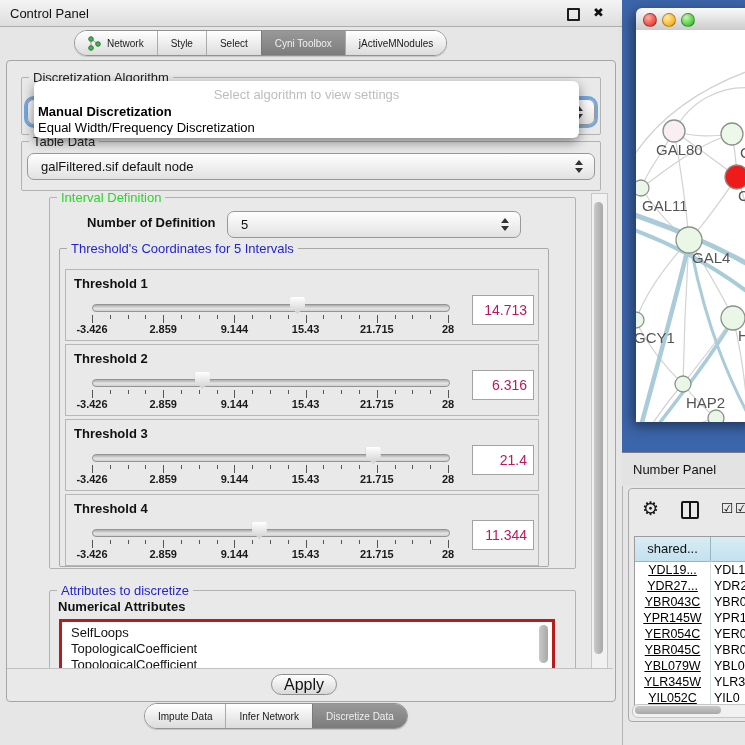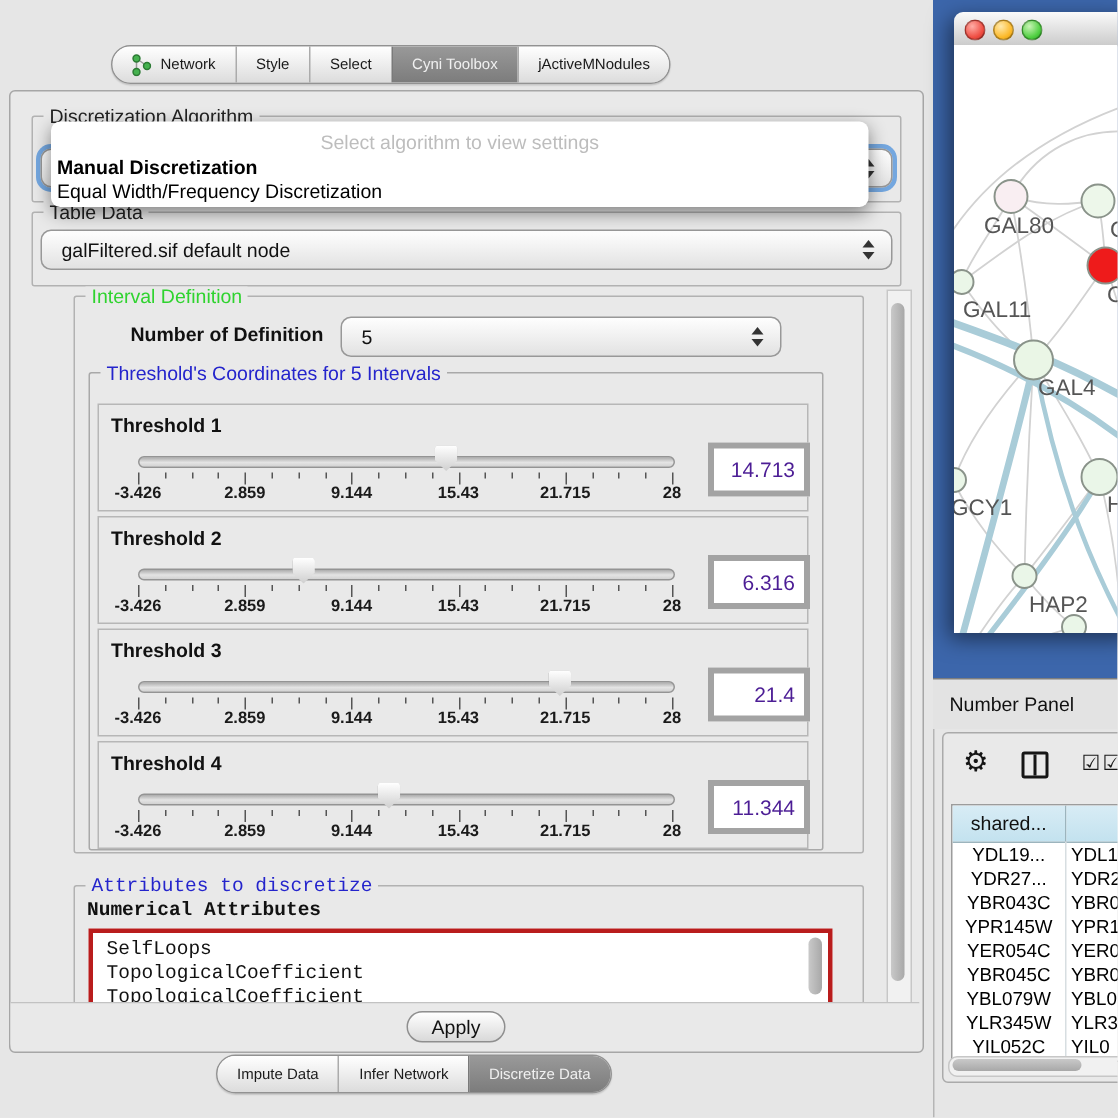--- a/index.html
+++ b/index.html
@@ -45,33 +45,33 @@
   .thr-block{position:absolute;left:5px;width:472px;height:70px;border:1px solid #b7b7b7;background:#e9e9e9;}
   .thr-label{position:absolute;left:8px;top:6px;font-size:13px;font-weight:bold;color:#111;}
   .track{position:absolute;left:26px;top:34px;width:356px;height:6px;border:1px solid #949494;border-radius:4px;
          background:linear-gradient(#adadad,#e4e4e4 55%,#d2d2d2);}
   .thumb{position:absolute;top:27px;width:15px;height:17px;background:linear-gradient(#ffffff,#cfcfcf);
          clip-path:polygon(8% 0,92% 0,100% 12%,100% 58%,50% 100%,0 58%,0 12%);filter:drop-shadow(0 0 1px #777);}
   .ticks{position:absolute;left:26px;top:45px;width:357px;height:9px;}
   .tick{position:absolute;top:0;width:1px;height:4px;background:#555;}
   .tick.major{height:8px;}
   .tlabel{position:absolute;top:53px;font-size:11px;font-weight:bold;color:#1a1a1a;transform:translateX(-50%);white-space:nowrap;}
-  .valbox{position:absolute;left:406px;top:25px;width:54px;height:28px;background:#ffffff;border:4px solid #a3a3a3;
-          font-size:14px;color:#4c1d95;text-align:right;line-height:28px;padding-right:6px;}
+  .valbox{position:absolute;left:406px;top:25px;width:54px;height:28px;background:#ffffff;border:1px solid #a3a3a3;
+          font-size:14px;color:#be185d;text-align:right;line-height:28px;padding-right:6px;}
   .lbl.bold{font-weight:bold;font-size:13px;color:#111;}
   
   #attlist{position:absolute;left:9px;top:28px;width:490px;height:50px;background:#ffffff;border:3px solid #b91c1c;overflow:hidden;}
   #attr-items{margin:0;padding:3px 0 0 9px;list-style:none;font-size:13px;color:#111;}
   #attr-items li{line-height:16px;}
   .vscroll{position:absolute;background:#f1f1f1;border:1px solid #c7c7c7;}
   .vscroll .thumbv{position:absolute;left:1px;width:9px;background:linear-gradient(90deg,#c9c9c9,#a8a8a8);border-radius:5px;}
   
   #applybar{position:absolute;left:0;top:607px;width:606px;height:31px;border-top:1px solid #c2c2c2;background:#e9e9e9;border-radius:0 0 4px 4px;}
   .btn{position:absolute;height:21px;background:linear-gradient(#ffffff,#d9d9d9);border:1px solid #8f8f8f;border-radius:11px;
-       font-size:13px;color:#111;font-family:inherit;}
+       font-size:16px;color:#111;font-family:inherit;}
   
   #desktop{left:622px;top:0;width:123px;height:452px;background:#3c66ab;}
   #macwin{left:636px;top:8px;width:120px;height:414px;box-shadow:-3px 4px 14px rgba(0,0,0,.5);border-radius:6px 6px 0 0;}
   #mactitle{position:absolute;left:0;top:0;width:100%;height:22px;background:linear-gradient(#fafafa,#cccccc);
             border-bottom:1px solid #8e8e8e;border-radius:6px 6px 0 0;}
   .tl{position:absolute;top:5px;width:12px;height:12px;border-radius:50%;border:1px solid rgba(0,0,0,.3);}
   .tl.red{left:7px;background:radial-gradient(circle at 35% 30%,#ffada6,#ef4c41 65%,#b8352c);}
   .tl.yellow{left:26px;background:radial-gradient(circle at 35% 30%,#ffe9ad,#fcb827 65%,#cf9112);}
   .tl.green{left:45px;background:radial-gradient(circle at 35% 30%,#c9f3b6,#4ecf40 65%,#2c9e27);}
   #maccontent{position:absolute;left:0;top:22px;width:100%;height:392px;background:#ffffff;overflow:hidden;}
@@ -82,34 +82,39 @@
   #tablebar span{position:absolute;left:11px;top:9px;font-size:13px;color:#111;}
   #tpanel{left:628px;top:488px;width:130px;height:232px;background:#e9e9e9;border:1px solid #aaaaaa;border-radius:4px;}
   .gear{position:absolute;left:13px;top:8px;font-size:19px;color:#151515;}
   .colic{position:absolute;left:52px;top:12px;width:14px;height:14px;border:2px solid #151515;border-radius:2px;}
   .colic:before{content:"";position:absolute;left:6px;top:0;width:2px;height:14px;background:#151515;}
   .cb{position:absolute;top:11px;font-size:14px;color:#151515;}
   #ttable{position:absolute;left:5px;top:47px;width:170px;height:170px;background:#ffffff;border:1px solid #9c9c9c;overflow:hidden;}
   .thcell{position:absolute;top:0;height:24px;background:linear-gradient(#d8ecf5,#c3e2ef);border-right:1px solid #9cb4bd;
           border-bottom:1px solid #9cb4bd;font-size:13px;color:#111;text-align:center;line-height:24px;}
   .trow{position:absolute;left:0;width:170px;height:16px;font-size:12.5px;color:#000;}
-  .tc1{position:absolute;left:0;top:0;width:75px;text-align:center;line-height:16px;}
+  .tc1{position:absolute;left:0;top:0;width:75px;text-align:center;line-height:16px;text-decoration:underline;}
   .tc2{position:absolute;left:79px;top:0;width:88px;text-align:left;line-height:16px;}
   .coldiv{position:absolute;left:75px;top:24px;width:1px;height:146px;background:#d7dee1;}
   #hscroll{position:absolute;left:3px;top:215px;width:122px;height:12px;background:#f1f1f1;border:1px solid #c7c7c7;border-radius:6px;}
   #hscroll .thumbh{position:absolute;left:2px;top:1px;width:86px;height:8px;background:linear-gradient(#c9c9c9,#a8a8a8);border-radius:4px;}
   
   .neticon{display:inline-block;width:13px;height:15px;position:relative;}
 </style>
 </head>
 <body>
 
 <div id="root" style="position:absolute;left:0;top:0;width:745px;height:745px;overflow:hidden;">
 
   <div id="ctrl" class="abs">
+    <div id="titlebar" class="abs">
+      <span class="title">Control Panel</span>
+      <span class="float-ic"></span>
+      <span class="close-ic">✖</span>
+    </div>
 
     <div id="top-tabs" class="seg-group" style="left:74px;top:30px;">
         <div class="seg">
           <span class="neticon"><svg width="13" height="15">
               <line x1="3" y1="3" x2="3" y2="12" stroke="#9a9a9a"></line>
               <line x1="3" y1="3" x2="10" y2="8" stroke="#9a9a9a"></line>
               <circle cx="3" cy="3" r="2.3" fill="#45b14f" stroke="#2c7a34"></circle>
               <circle cx="3" cy="12" r="2.3" fill="#45b14f" stroke="#2c7a34"></circle>
               <circle cx="10" cy="8" r="2.3" fill="#45b14f" stroke="#2c7a34"></circle>
             </svg></span>
@@ -312,21 +317,21 @@
                   <span class="tlabel" style="left: 239.6px;">15.43</span>
                   <span class="tlabel" style="left: 310.8px;">21.715</span>
                   <span class="tlabel" style="left: 382px;">28</span>
                   <div class="thumb" style="left: 185.818px;"></div>
                   <div class="valbox">11.344</div>
                 </div>
               </div>
           </div>
         </div>
 
-        <div class="groupbox" style="left:42px;top:399px;width:525px;height:90px;font-family:Liberation Mono, monospace;">
+        <div class="groupbox" style="left:42px;top:399px;width:525px;height:90px;">
           <span class="gtitle blue">Attributes to discretize</span>
           <div class="lbl bold" style="position:absolute;left:8px;top:8px;">Numerical Attributes</div>
           <div id="attlist">
             <ul id="attr-items">
                 <li>SelfLoops</li>
                 <li>TopologicalCoefficient</li>
                 <li>TopologicalCoefficient</li>
               </ul>
             <div class="vscroll" style="right:2px;top:1px;width:12px;height:46px;border:none;background:transparent;">
               <div class="thumbv" style="top:2px;height:38px;"></div>

